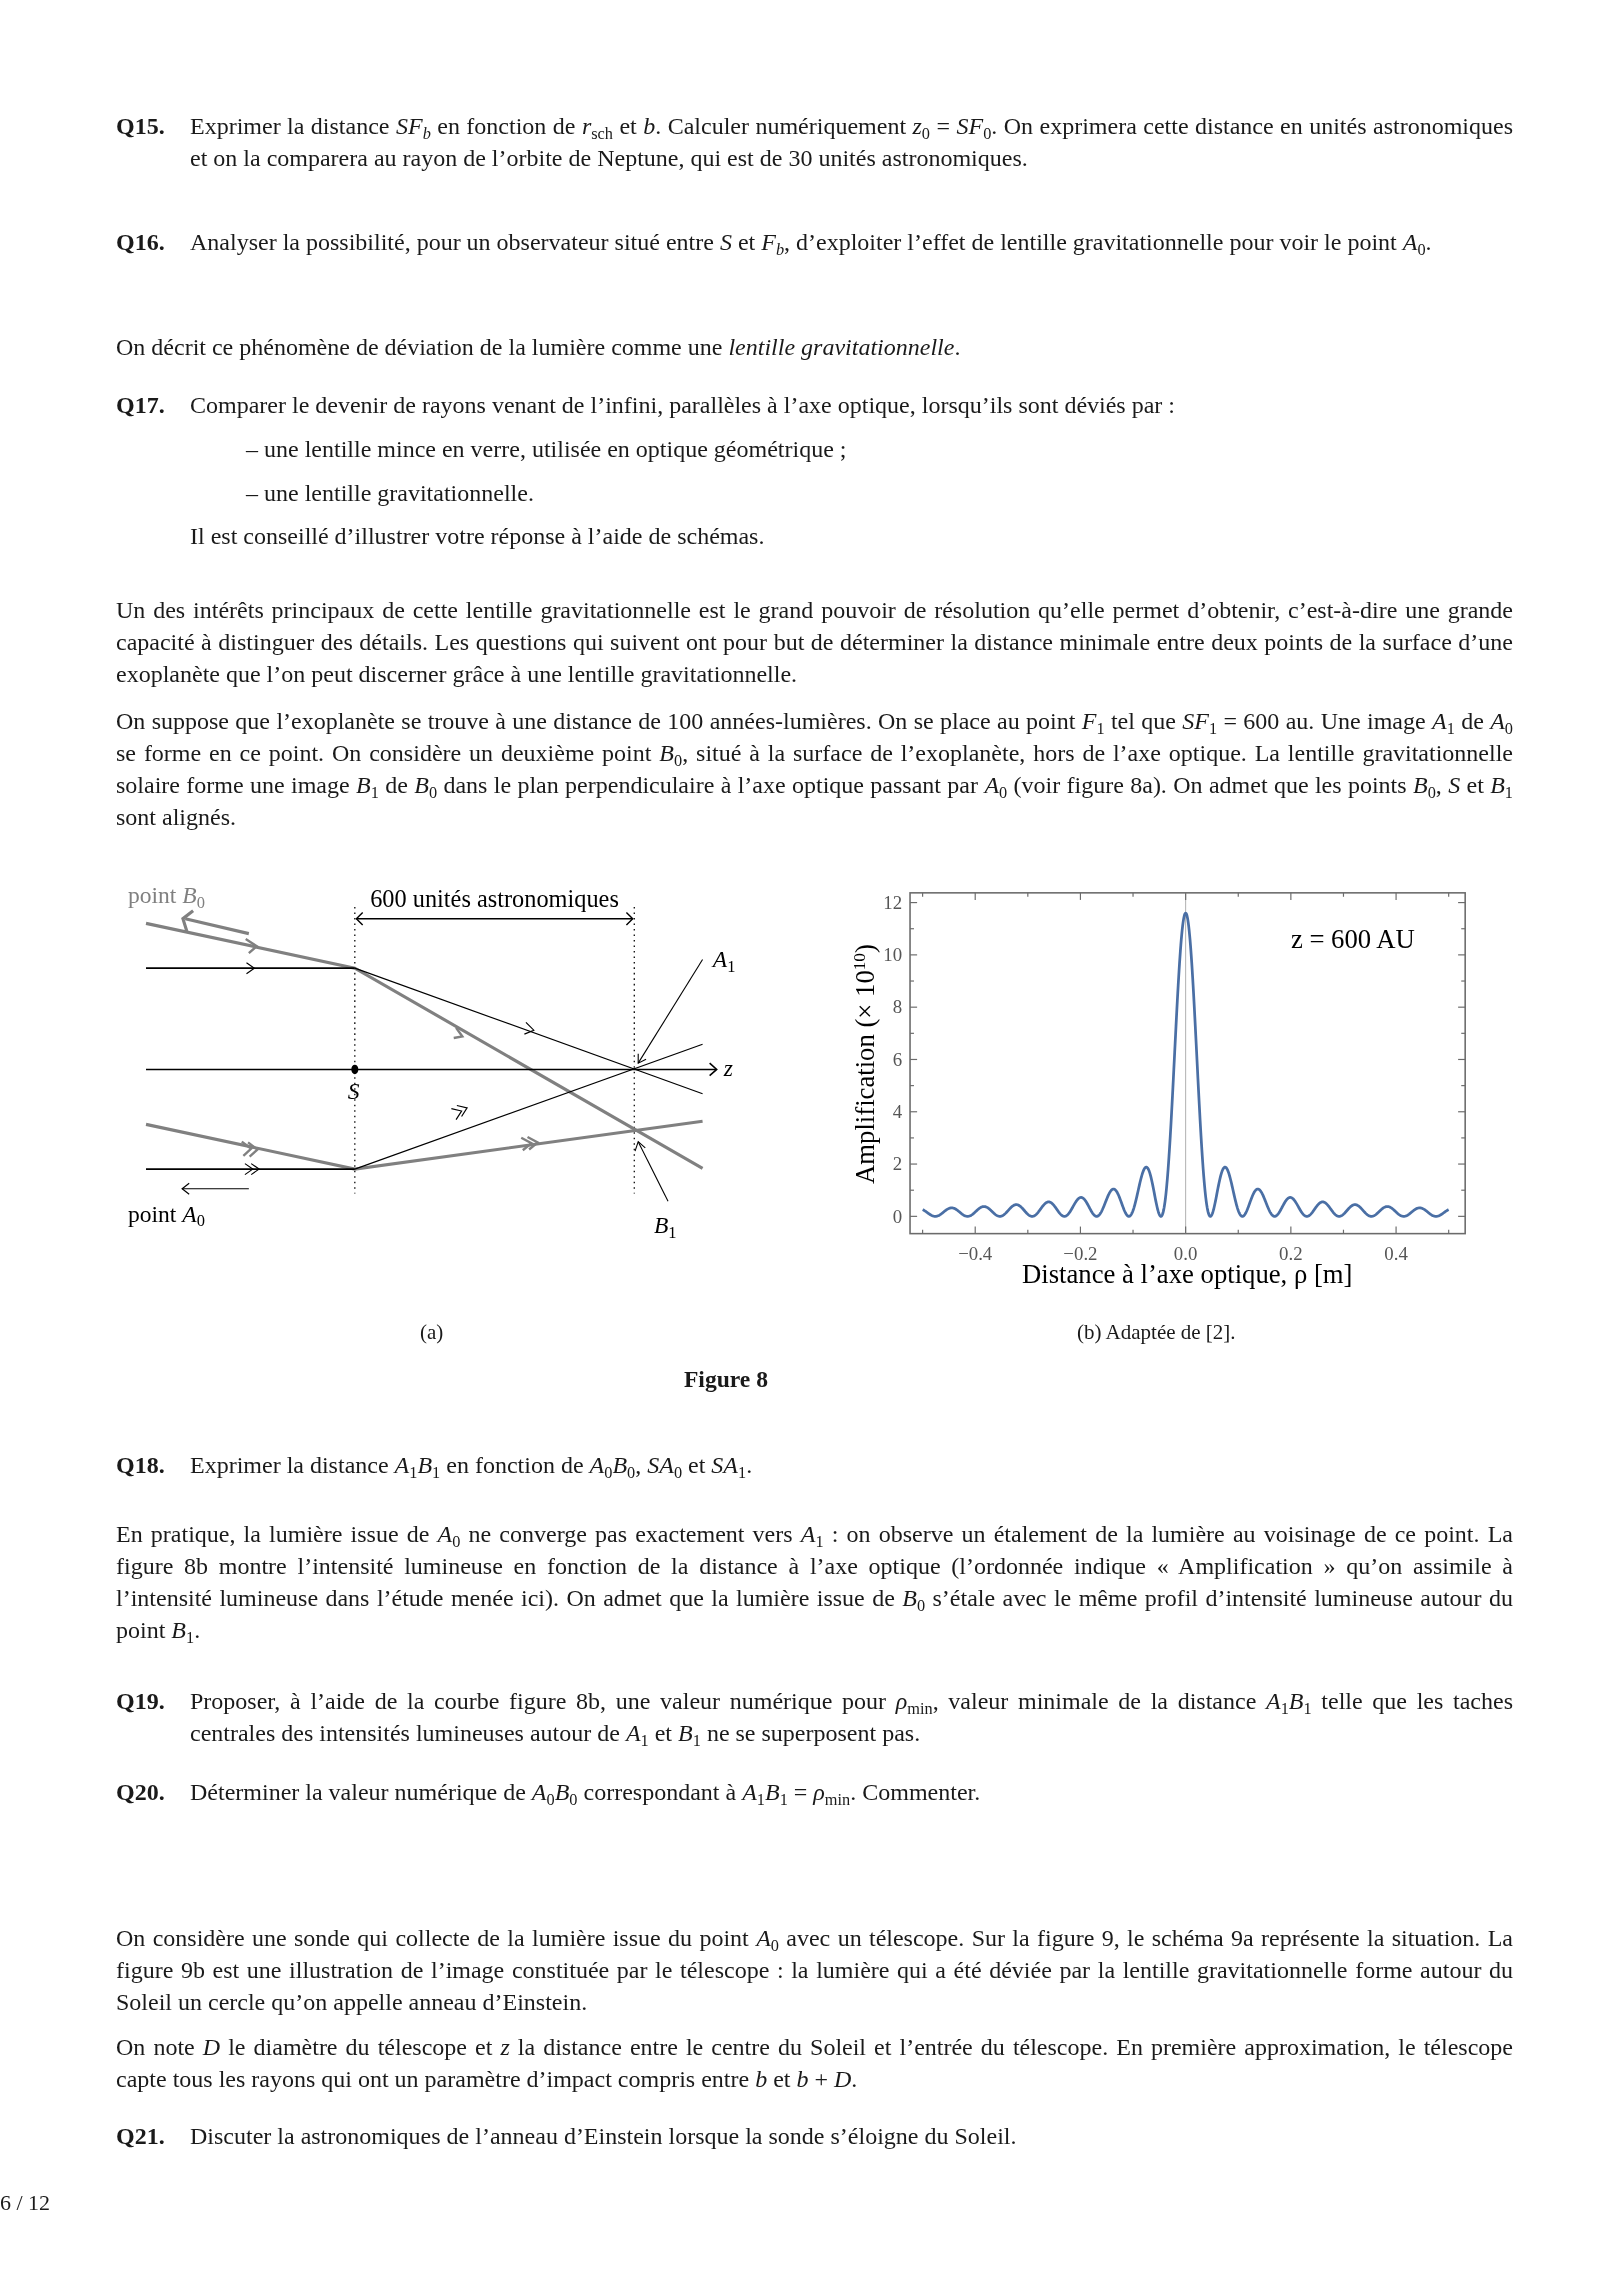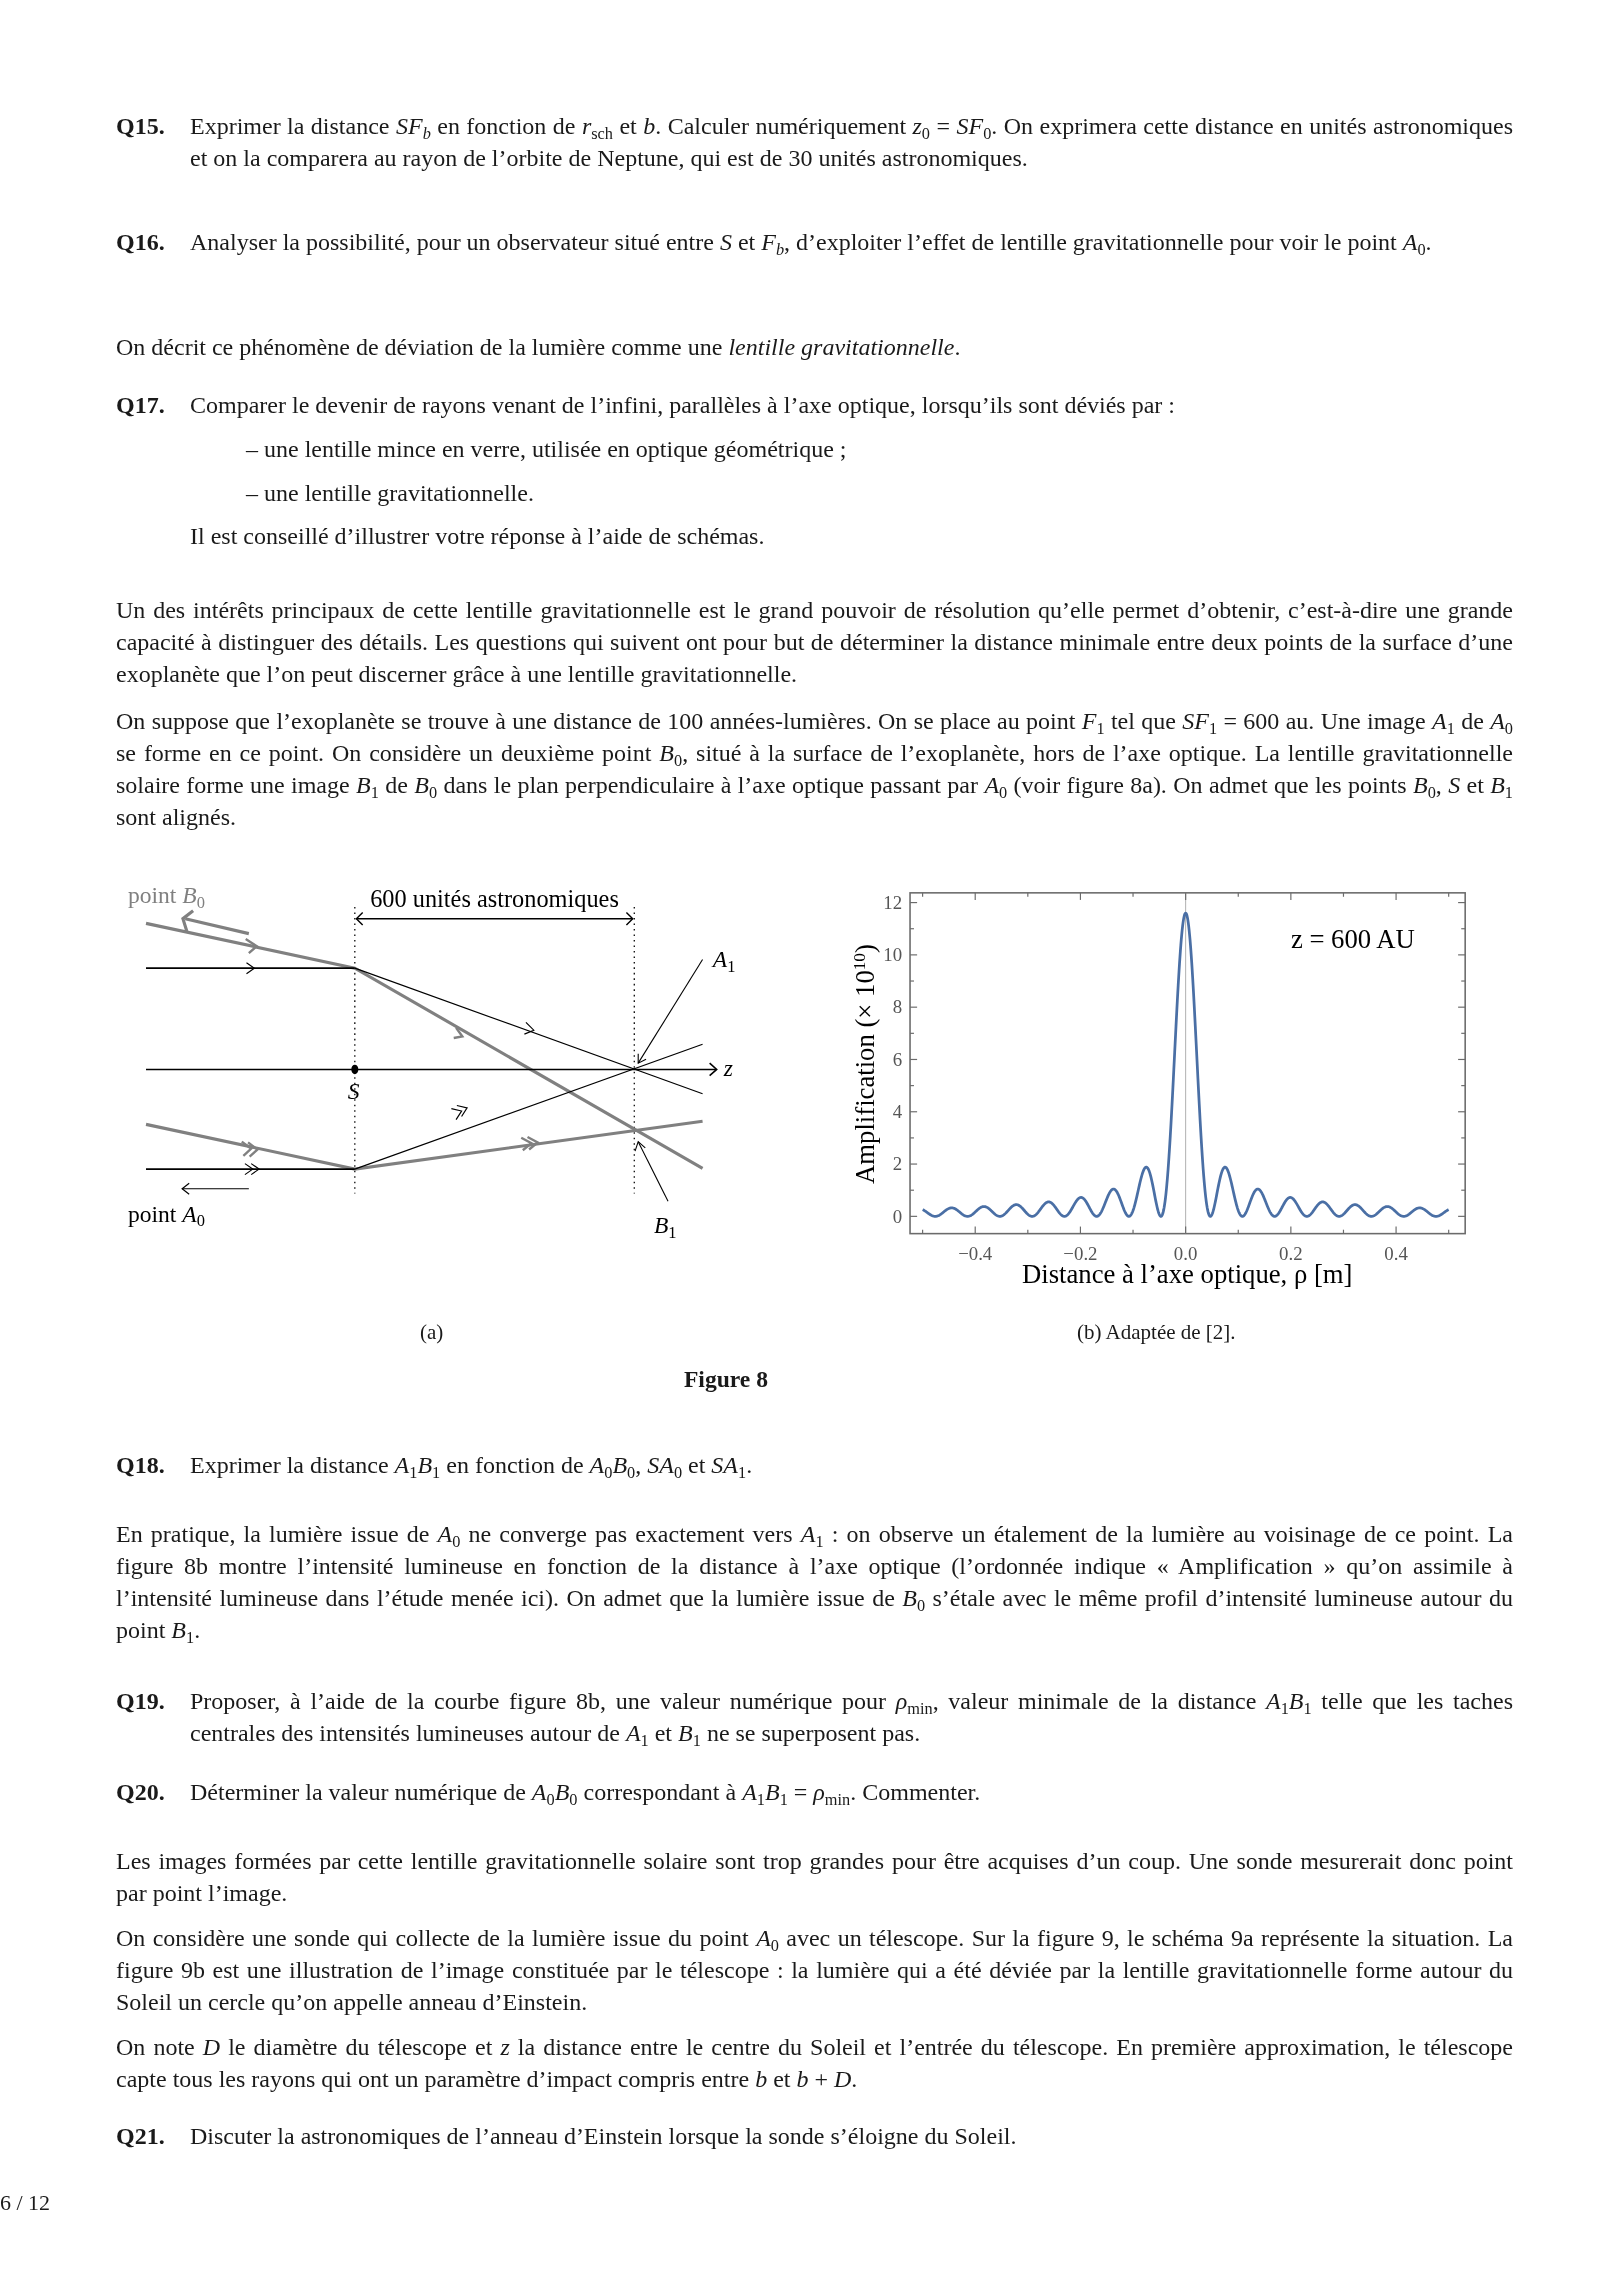--- a/index.html
+++ b/index.html
@@ -216,21 +216,20 @@
   <div class="q" style="top:1685px;">
     <span class="qnum">Q19.</span>
     <span class="qbody"><span>Proposer, à l’aide de la courbe figure 8b, une valeur numérique pour </span><i>ρ</i><sub>min</sub><span>, valeur minimale de la distance </span><i>A</i><sub>1</sub><i>B</i><sub>1</sub><span> telle que les taches centrales des intensités lumineuses autour de </span><i>A</i><sub>1</sub><span> et </span><i>B</i><sub>1</sub><span> ne se superposent pas.</span></span>
   </div>
 
   <div class="q" style="top:1776px;">
     <span class="qnum">Q20.</span>
     <span class="qbody"><span>Déterminer la valeur numérique de </span><i>A</i><sub>0</sub><i>B</i><sub>0</sub><span> correspondant à </span><i>A</i><sub>1</sub><i>B</i><sub>1</sub><span> = </span><i>ρ</i><sub>min</sub><span>. Commenter.</span></span>
   </div>
 
-  <div class="text-block" style="top:1845px;">Les images formées par cette lentille gravitationnelle solaire sont trop grandes pour être acquises d’un coup. Une sonde mesurerait donc point par point l’image.</div>
 
   <div class="text-block" style="top:1922px;"><span>On considère une sonde qui collecte de la lumière issue du point </span><i>A</i><sub>0</sub><span> avec un télescope. Sur la figure 9, le schéma 9a représente la situation. La figure 9b est une illustration de l’image constituée par le télescope : la lumière qui a été déviée par la lentille gravitationnelle forme autour du Soleil un cercle qu’on appelle anneau d’Einstein.</span></div>
 
   <div class="text-block" style="top:2031px;"><span>On note </span><i>D</i><span> le diamètre du télescope et </span><i>z</i><span> la distance entre le centre du Soleil et l’entrée du télescope. En première approximation, le télescope capte tous les rayons qui ont un paramètre d’impact compris entre </span><i>b</i><span> et </span><i>b</i><span> + </span><i>D</i><span>.</span></div>
 
   <div class="q" style="top:2120px;">
     <span class="qnum">Q21.</span>
     <span class="qbody">Discuter la astronomiques de l’anneau d’Einstein lorsque la sonde s’éloigne du Soleil.</span>
   </div>
 

